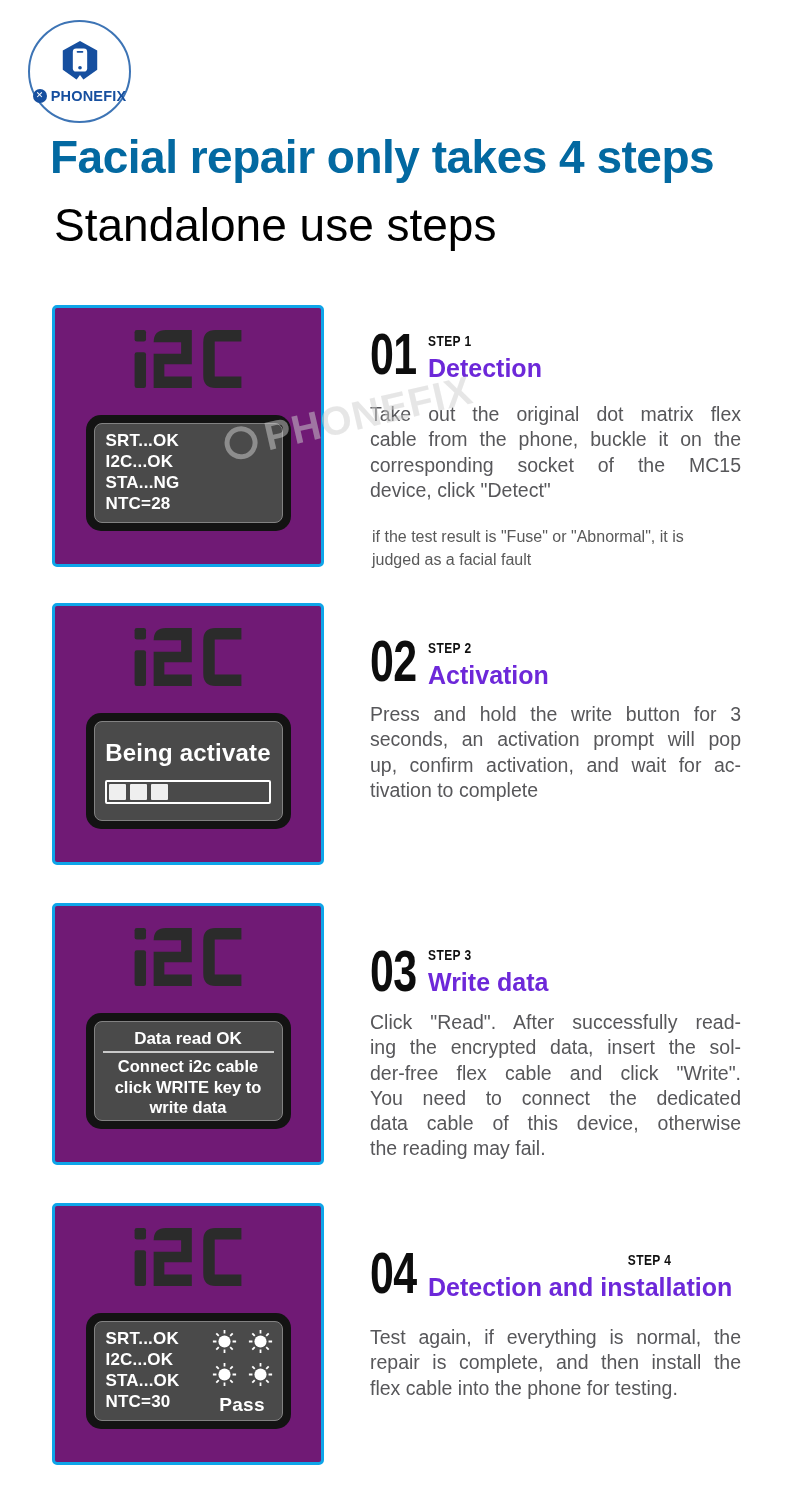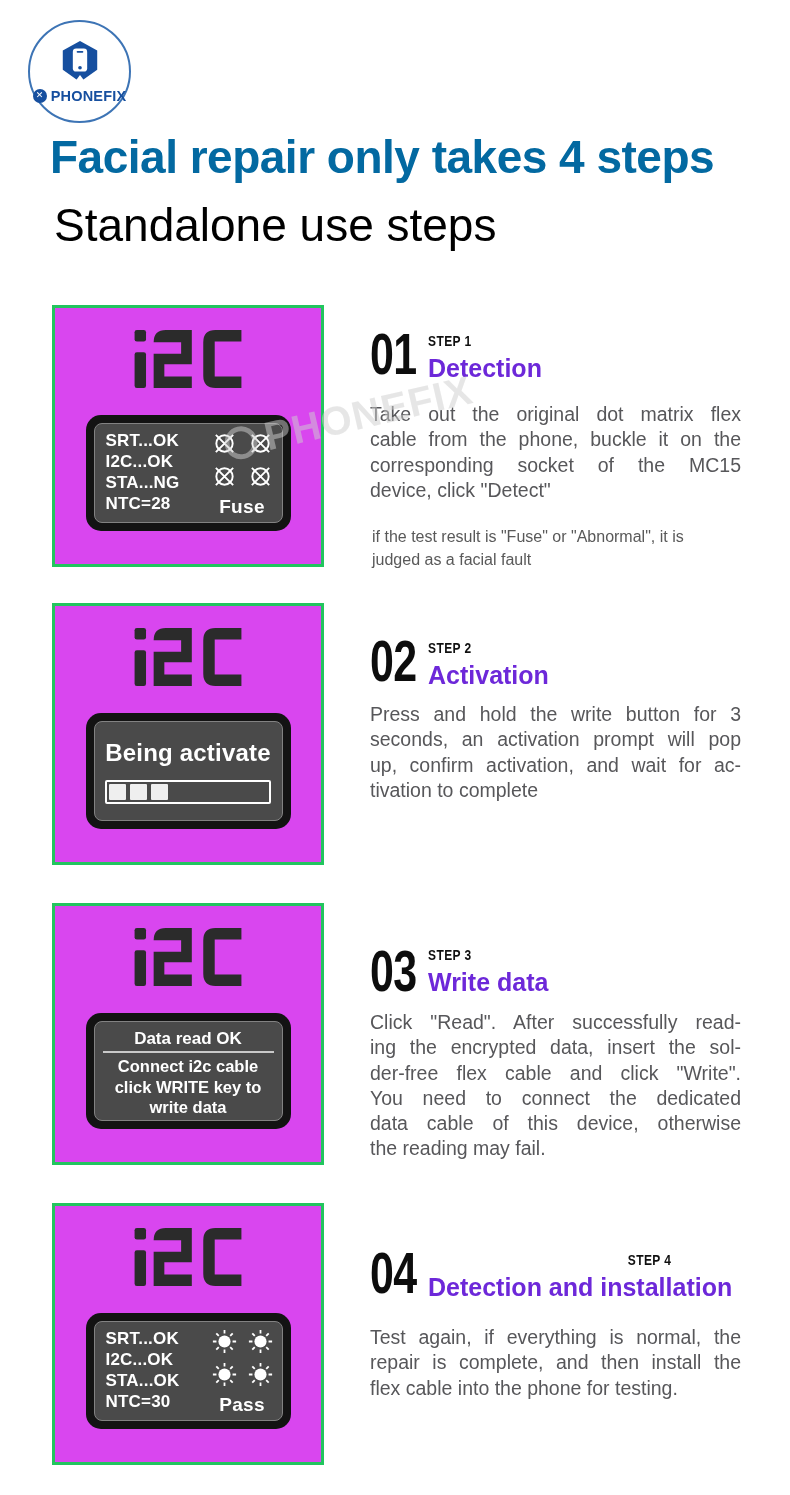--- a/index.html
+++ b/index.html
@@ -20,21 +20,21 @@
       color:#0369a1;letter-spacing:-.5px;white-space:nowrap;}
   .h-sub{position:absolute;left:50px;top:194px;margin:4px;font-size:46px;font-weight:normal;
       color:#000000;white-space:nowrap;}
 
   
   .row{position:absolute;left:0;width:790px;height:0;overflow:visible;}
   .r1{top:305px;} .r2{top:603px;} .r3{top:903px;} .r4{top:1203px;}
 
   
   .card{position:absolute;left:52px;top:0;width:272px;height:262px;box-sizing:border-box;
-      background:#d946ef;border:3px solid #22c55e;border-radius:0;}
+      background:#701a75;border:3px solid #0ea5e9;border-radius:5px;}
   .i2c{display:block;margin:22px auto 0;width:134px;height:58px;}
   .screen{margin:27px auto 0;width:205px;height:116px;box-sizing:border-box;background:#131313;
       border-radius:15px;padding:8px;}
   .screen-core{width:100%;height:100%;box-sizing:border-box;background:#4a4a4a;
       border:1px solid #828282;border-radius:8px;color:#fff;font-weight:bold;overflow:hidden;}
 
   
   .status .screen-core{display:flex;justify-content:space-between;padding:6px 7px 5px 11px;}
   .stat-lines div{font-size:17px;line-height:21px;white-space:nowrap;letter-spacing:.2px;}
   .stat-right{display:flex;flex-direction:column;align-items:center;justify-content:space-between;
@@ -113,43 +113,20 @@
           <path d="M90,16 Q90,0 106,0 L140,0 L140,15 L105,15 L105,61 L140,61 L140,76 L106,76 Q90,76 90,60 Z"></path>
         </g>
       </svg>
       <div class="screen status">
         <div class="screen-core">
           <div class="stat-lines">
             <div>SRT...OK</div>
             <div>I2C...OK</div>
             <div>STA...NG</div>
             <div>NTC=28</div>
-          </div>
-          <div class="stat-right">
-            <div class="icon-pair">
-              <svg viewBox="0 0 26 26">
-                  <circle cx="13" cy="13" r="8.5" fill="none" stroke="#fff" stroke-width="2"></circle>
-                  <path d="M4,4 L22,22 M22,4 L4,22" stroke="#fff" stroke-width="2" fill="none"></path>
-                </svg>
-              <svg viewBox="0 0 26 26">
-                  <circle cx="13" cy="13" r="8.5" fill="none" stroke="#fff" stroke-width="2"></circle>
-                  <path d="M4,4 L22,22 M22,4 L4,22" stroke="#fff" stroke-width="2" fill="none"></path>
-                </svg>
-            </div>
-            <div class="icon-pair">
-              <svg viewBox="0 0 26 26">
-                  <circle cx="13" cy="13" r="8.5" fill="none" stroke="#fff" stroke-width="2"></circle>
-                  <path d="M4,4 L22,22 M22,4 L4,22" stroke="#fff" stroke-width="2" fill="none"></path>
-                </svg>
-              <svg viewBox="0 0 26 26">
-                  <circle cx="13" cy="13" r="8.5" fill="none" stroke="#fff" stroke-width="2"></circle>
-                  <path d="M4,4 L22,22 M22,4 L4,22" stroke="#fff" stroke-width="2" fill="none"></path>
-                </svg>
-            </div>
-            <div class="result">Fuse</div>
           </div>
         </div>
       </div>
     </div>
     <div class="step-head">
       <div class="num">01</div>
       <div class="head-right">
         <div class="step-label">STEP 1</div>
         <div class="step-title">Detection</div>
       </div>

